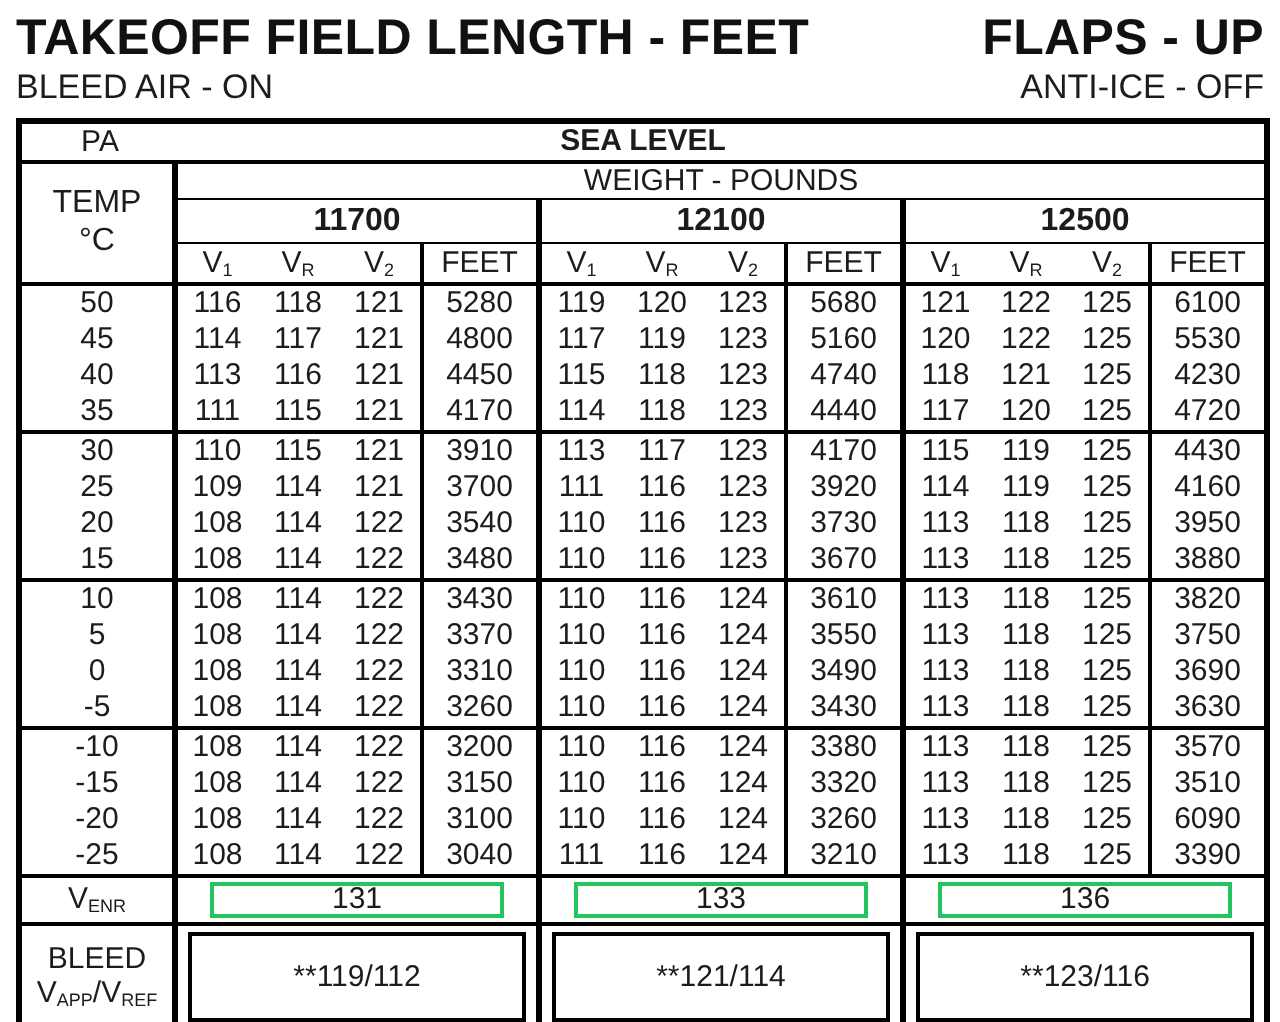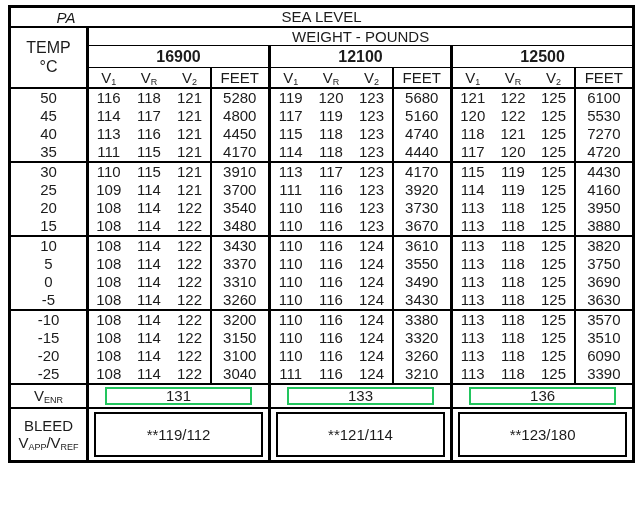--- a/index.html
+++ b/index.html
@@ -24,22 +24,22 @@
   table.perf {
     border-collapse: collapse; table-layout: fixed;
     width: 624px; border: 3px solid #000;
   }
   td { text-align: center; vertical-align: middle; padding: 0; font-size: 15px; color: #1c1c1c; }
 
   sub { font-size: 0.6em; vertical-align: baseline; position: relative; top: 0.22em; }
 
   
   .pa-cell { border-bottom: 2px solid #000; height: 20px; position: relative; }
-  .pa-label { position: absolute; left: 16px; top: 50%; transform: translateY(-50%); width: 78px; text-align: center; font-style: italic; }
-  .alt-label { font-weight: 400; }
+  .pa-label { position: absolute; left: 0; top: 50%; transform: translateY(-50%); width: 78px; text-align: center; }
+  .alt-label { font-weight: 700; }
 
   
   .tempcell {
     border-right: 3px solid #000; border-bottom: 2px solid #000;
     font-size: 16px; line-height: 1.2; margin-top: 26px;
   }
 
   .wlabel { border-bottom: 1px solid #000; height: 19px; }
 
   .wnums-row td {
@@ -61,20 +61,30 @@
   .return-row td { border-top: 2px solid #000; height: 38px; }
   .label-col { border-right: 3px solid #000; font-size: 15px; line-height: 1.15; }
   .venr-row .inset { border: 2px solid #22c55e; margin: 2px 16px; line-height: 14px; font-size: 15px; }
   .return-row .inset { border: 2px solid #000; margin: 3px 5px; padding: 12px 0; font-size: 15px; }
 </style>
 </head>
 <body>
 
 <div class="page">
 
+  <header class="titlebar">
+    <div class="trow">
+      <h1>TAKEOFF FIELD LENGTH - FEET</h1>
+      <h1>FLAPS - UP</h1>
+    </div>
+    <div class="trow sub">
+      <span>BLEED AIR - ON</span>
+      <span>ANTI-ICE - OFF</span>
+    </div>
+  </header>
 
   <table class="perf">
     <colgroup>
       <col style="width:78px">
       <col style="width:41px">
         <col style="width:41px">
         <col style="width:41px">
         <col style="width:59px">
       <col style="width:41px">
         <col style="width:41px">
@@ -94,21 +104,21 @@
         </td>
       </tr>
       <tr>
         <td class="tempcell" rowspan="3">
           <div>TEMP</div>
           <div>°C</div>
         </td>
         <td class="wlabel" colspan="12">WEIGHT - POUNDS</td>
       </tr>
       <tr class="wnums-row" id="weight-nums-row">
-          <td colspan="4">16900</td>
+          <td colspan="4">11700</td>
           <td colspan="4">12100</td>
           <td colspan="4">12500</td>
         </tr>
       <tr class="vheader-row" id="vheader-row">
           <td class="grpL">V<sub>1</sub></td>
           <td>V<sub>R</sub></td>
           <td>V<sub>2</sub></td>
           <td class="feet">FEET</td>
           <td class="grpL">V<sub>1</sub></td>
           <td>V<sub>R</sub></td>
@@ -158,21 +168,21 @@
           <td>116</td>
           <td>121</td>
           <td class="feet">4450</td>
           <td class="grpL">115</td>
           <td>118</td>
           <td>123</td>
           <td class="feet">4740</td>
           <td class="grpL">118</td>
           <td>121</td>
           <td>125</td>
-          <td class="feet">7270</td>
+          <td class="feet">4230</td>
         </tr>
         <tr>
           <td class="tempcol">35</td>
           <td class="grpL">111</td>
           <td>115</td>
           <td>121</td>
           <td class="feet">4170</td>
           <td class="grpL">114</td>
           <td>118</td>
           <td>123</td>
@@ -382,19 +392,19 @@
           <div>BLEED</div>
           <div><span>V</span><sub>APP</sub><span>/</span><span>V</span><sub>REF</sub></div>
         </td>
       <td class="grpL" colspan="4">
             <div class="inset">**119/112</div>
           </td>
           <td class="grpL" colspan="4">
             <div class="inset">**121/114</div>
           </td>
           <td class="grpL" colspan="4">
-            <div class="inset">**123/180</div>
+            <div class="inset">**123/116</div>
           </td>
         </tr>
     </tbody>
   </table>
 
 </div>
 
 </body></html>

